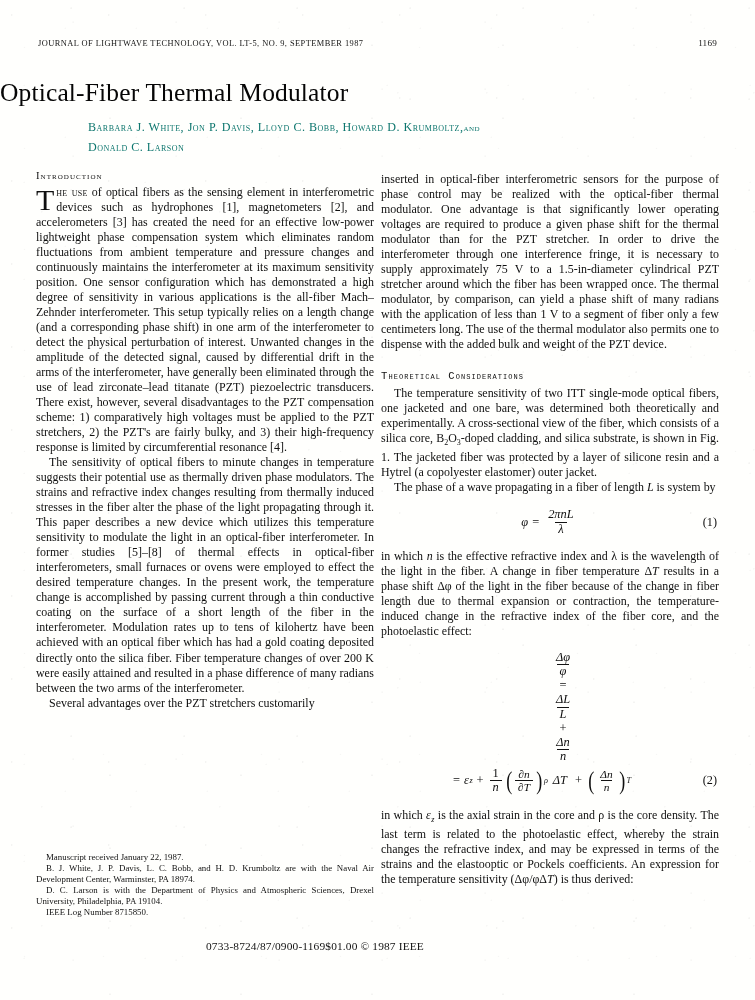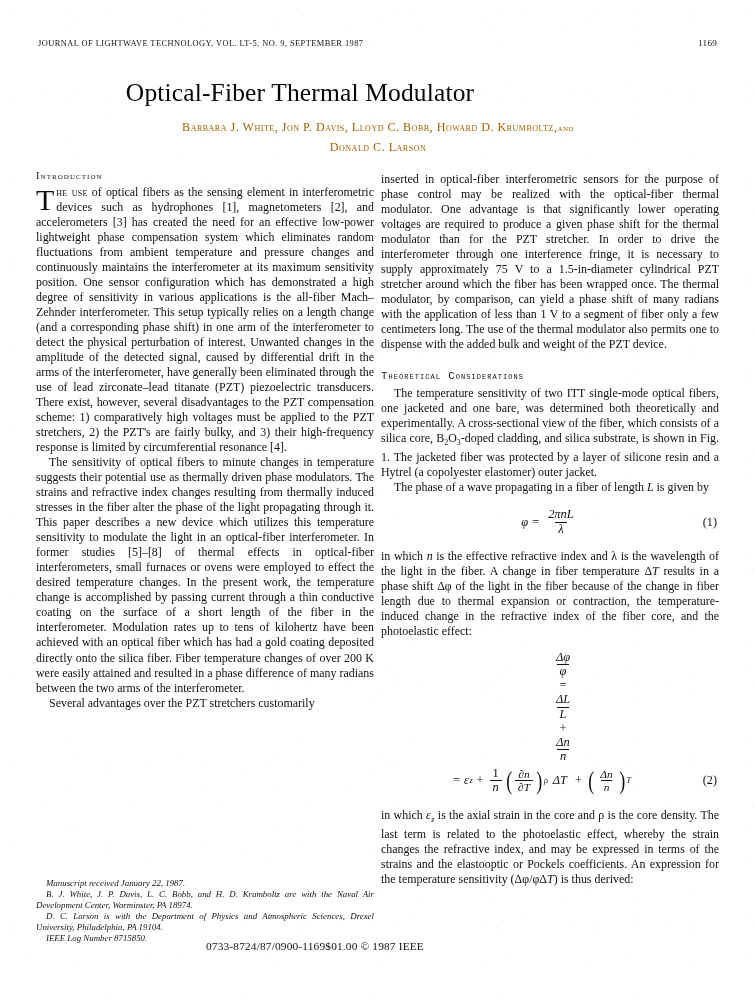--- a/index.html
+++ b/index.html
@@ -54,37 +54,36 @@
     color: #161616;
   }
   .runhead .folio { font-size: 9.2px; letter-spacing: .2px; }
 
   
   .title {
     position: absolute;
     top: 61px;
     left: 0;
     width: 600px;
-    text-align: center;
     font-size: 25.5px;
     font-weight: normal;
     letter-spacing: .15px;
     color: #080808;
   }
   .authors {
     position: absolute;
     top: 118px;
     left: 88px;
     width: 580px;
-    text-align: center;
+    text-align: left;
     font-size: 12.1px;
     letter-spacing: .5px;
     line-height: 19px;
     font-variant: small-caps;
-    color: #a16207;
+    color: #0f766e;
   }
   .authors .and {
     font-size: 9.3px;
     letter-spacing: .4px;
   }
 
   
   .col {
     position: absolute;
     top: 168px;
@@ -196,27 +195,26 @@
     vertical-align: -3px;
     font-style: italic;
     padding-left: .5px;
   }
   .subnum { font-size: 8px; vertical-align: -3px; }
 
   
   .footnotes {
     position: absolute;
     left: 36px;
-    top: 878px;
+    top: 852px;
     width: 338px;
     font-size: 8.85px;
     line-height: 10.9px;
     text-align: justify;
     color: #131313;
-    font-style: italic;
   }
   .footnotes p { margin: 0; text-indent: 10px; }
 
   
   .copyright {
     position: absolute;
     left: 0;
     top: 940px;
     width: 630px;
     text-align: center;
@@ -254,21 +252,21 @@
   </div>
 
   <div class="col col-right">
 
     <p class="body noindent">inserted in optical-fiber interferometric sensors for the purpose of phase control may be realized with the optical-fiber thermal modulator. One advantage is that significantly lower operating voltages are required to produce a given phase shift for the thermal modulator than for the PZT stretcher. In order to drive the interferometer through one interference fringe, it is necessary to supply approximately 75 V to a 1.5-in-diameter cylindrical PZT stretcher around which the fiber has been wrapped once. The thermal modulator, by comparison, can yield a phase shift of many radians with the application of less than 1 V to a segment of fiber only a few centimeters long. The use of the thermal modulator also permits one to dispense with the added bulk and weight of the PZT device.</p>
 
     <div class="secthead spaced">Theoretical  Considerations</div>
 
     <p class="body"><span>The temperature sensitivity of two ITT single-mode optical fibers, one jacketed and one bare, was determined both theoretically and experimentally. A cross-sectional view of the fiber, which consists of a silica core, B</span><span class="subnum">2</span><span>O</span><span class="subnum">3</span><span>-doped cladding, and silica substrate, is shown in Fig. 1. The jacketed fiber was protected by a layer of silicone resin and a Hytrel (a copolyester elastomer) outer jacket.</span></p>
 
-    <p class="body"><span>The phase of a wave propagating in a fiber of length </span><span class="it">L</span><span> is given by</span></p>
+    <p class="body"><span>The phase of a wave propagating in a fiber of length </span><span class="it">L</span><span> is system by</span></p>
 
     <div class="eq">
       <span class="it">φ</span>
       <span class="op">=</span>
       <span class="frac">
         <span class="num it">2πnL</span>
         <span class="den it">λ</span>
       </span>
       <span class="tag">(1)</span>
     </div>

